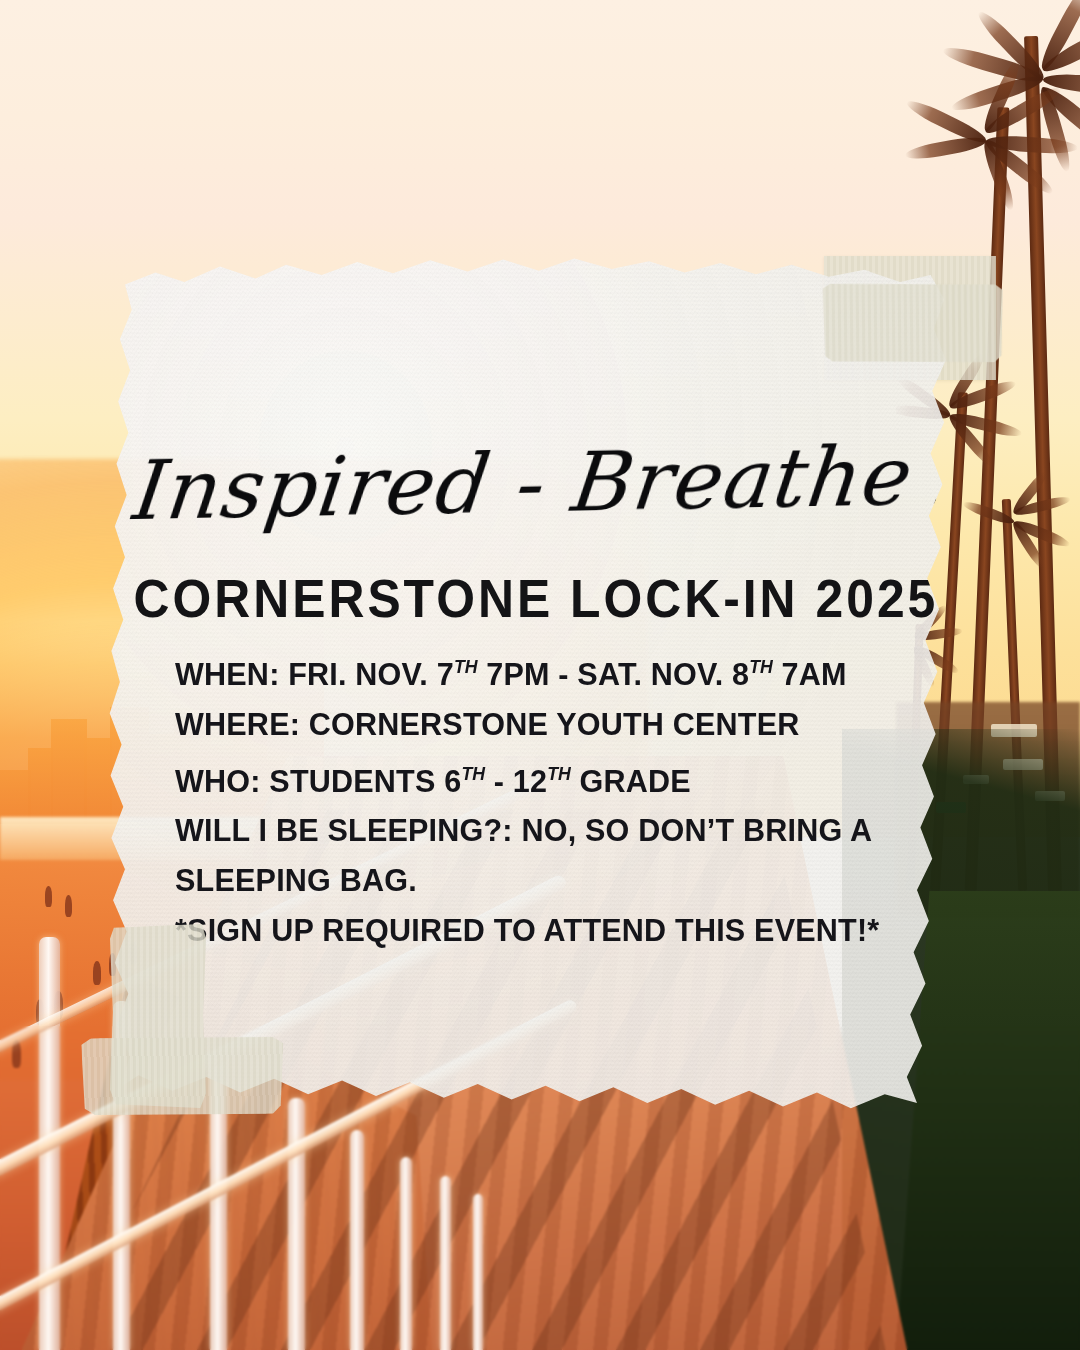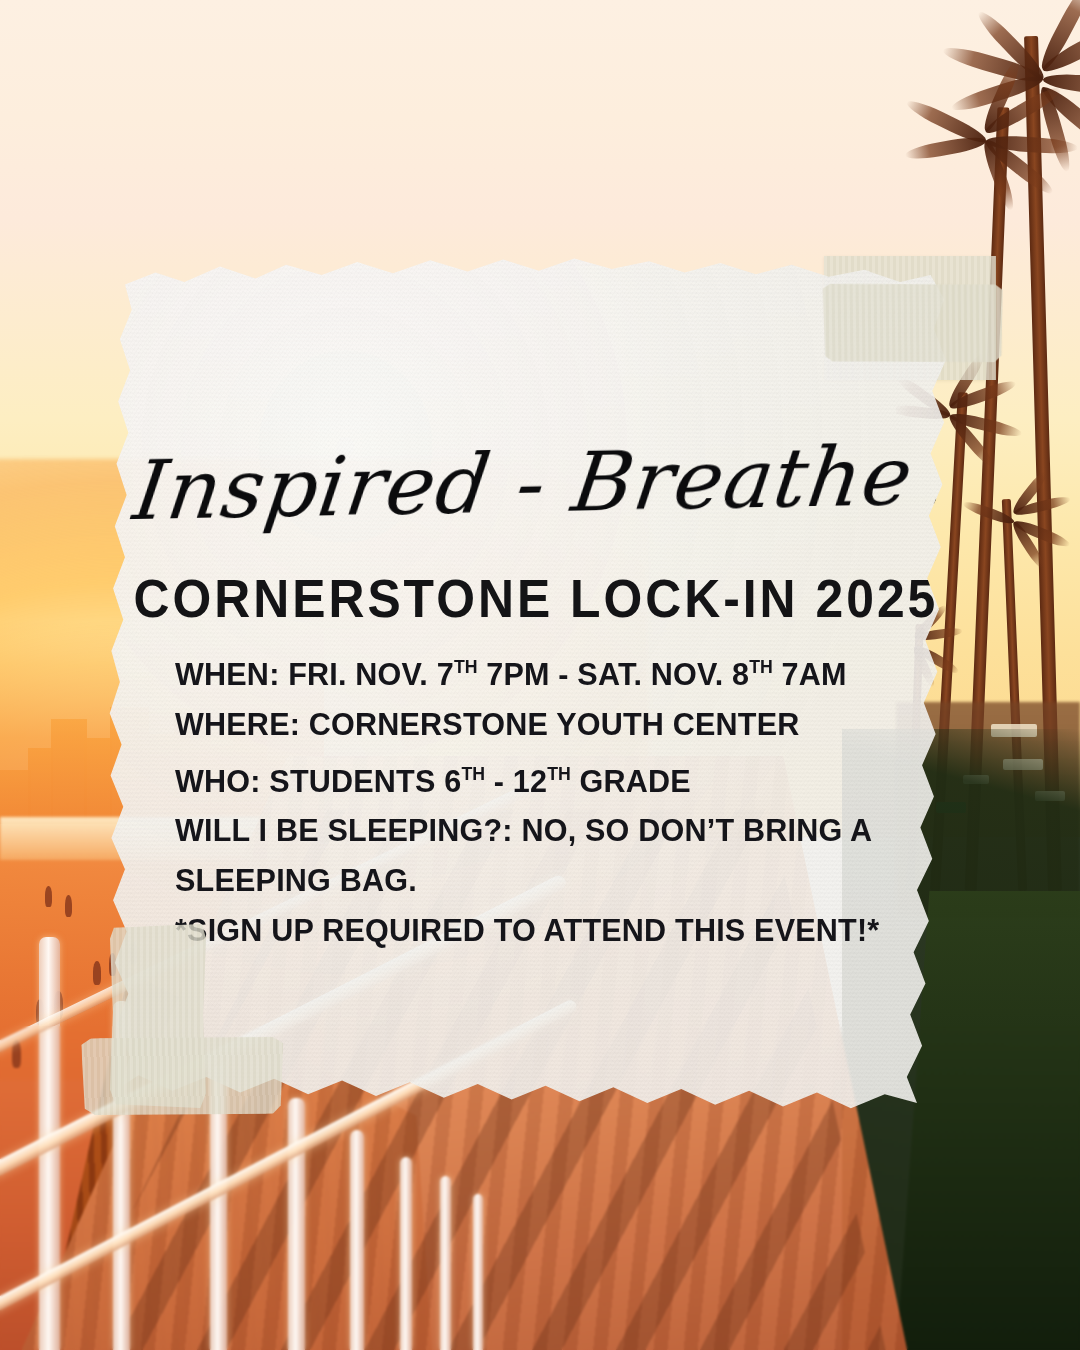--- a/index.html
+++ b/index.html
@@ -205,21 +205,21 @@
     position:absolute; left:67px; top:386px; width:760px;
     font-family:"Liberation Sans", sans-serif;
     font-weight:700;
     font-size:31.5px;
     line-height:50px;
     letter-spacing:.2px;
     color:#15151a;
   }
   .lines .row{ white-space:nowrap; transform:scaleX(.97); transform-origin:left center; }
   .lines .row.wrap{ white-space:normal; }
-  .lines sup{ font-size:.58em; vertical-align:super; letter-spacing:0; font-weight:700; }
+  .lines sup{ font-size:.58em; vertical-align:super; letter-spacing:0; font-weight:700;font-style:italic; }
 </style>
 </head>
 <body>
 
 <div id="poster">
 
   <div class="photo">
     <div class="sky"></div>
     <div class="sunglow"></div>
 

